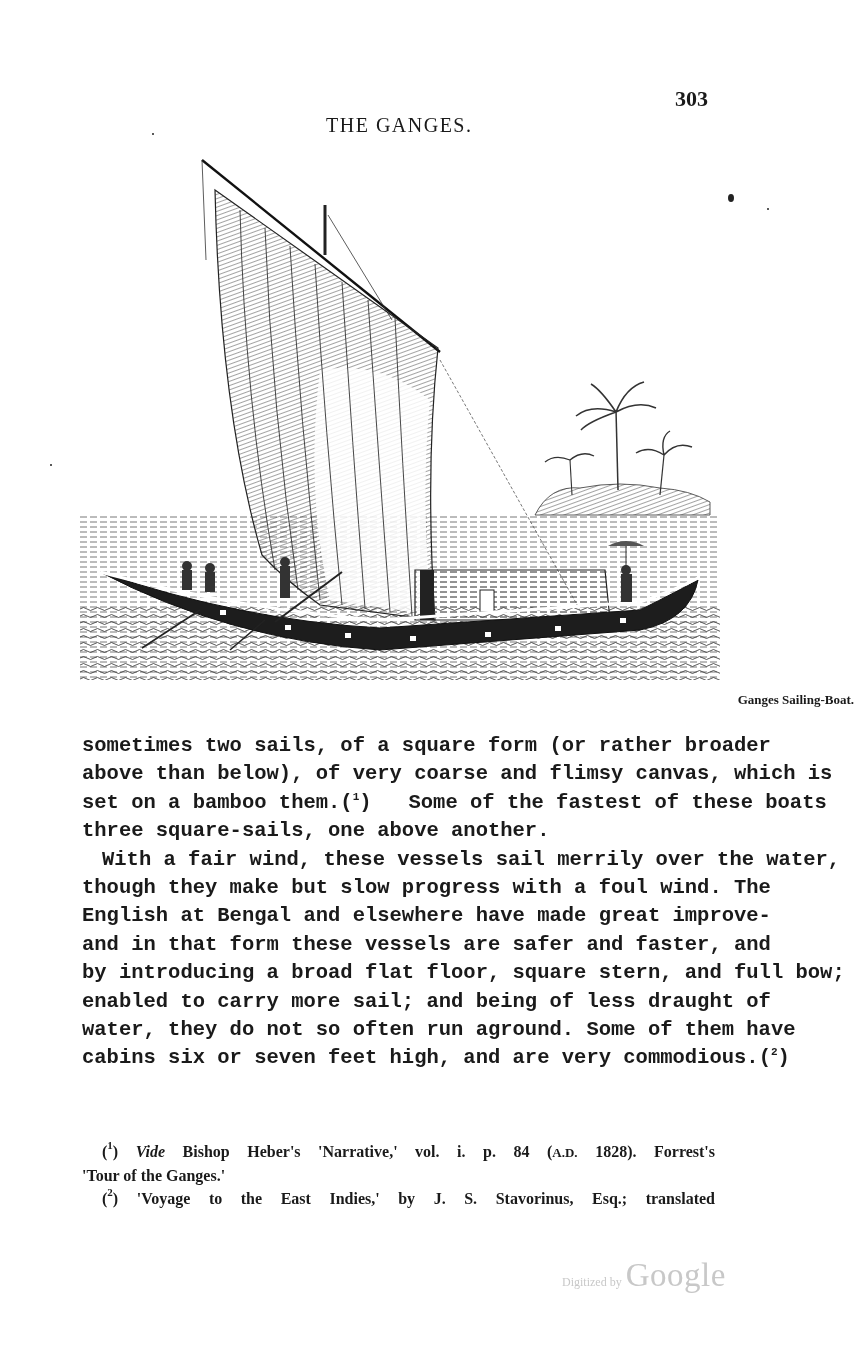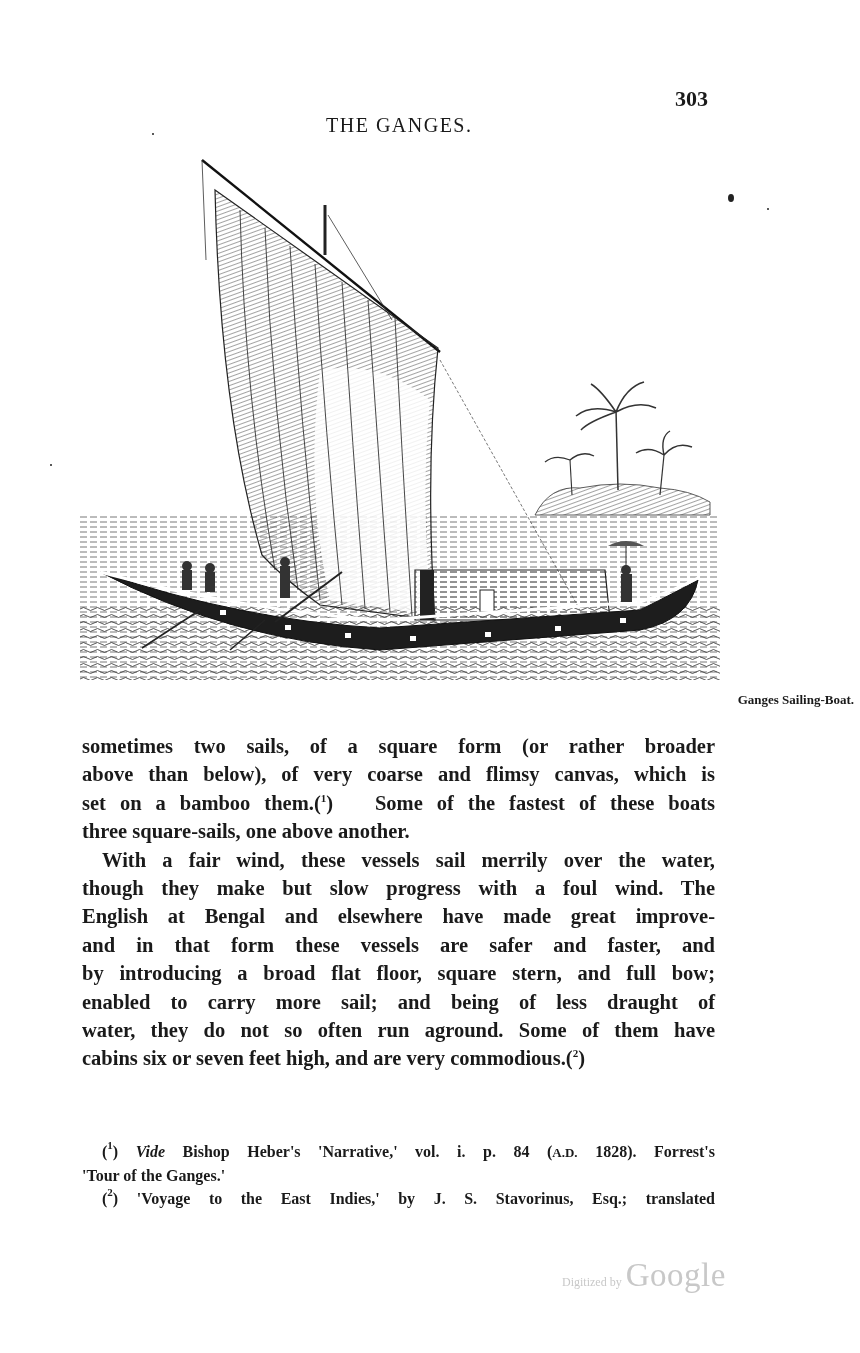--- a/index.html
+++ b/index.html
@@ -7,21 +7,21 @@
          font-family: "Liberation Serif", "DejaVu Serif", serif; color: #1a1a1a; }
   .header { position: absolute; top: 86px; left: 0; width: 860px; height: 30px; }
   .running-title { position: absolute; left: 326px; top: 0; font-size: 20px; letter-spacing: 1.5px; margin-top: 28px; }
   .page-number { position: absolute; left: 675px; top: 0; font-size: 22px; font-weight: bold; }
   .figure { position: absolute; left: 80px; top: 150px; width: 640px; height: 530px; }
   .figure svg { width: 640px; height: 530px; display: block; }
   .caption { position: absolute; top: 692px; left: 0; width: 860px; text-align: right;
              font-size: 13px; font-weight: bold; padding-left: 14px; }
   .caption span { position: relative; left: -20px; }
   .body-text { position: absolute; left: 82px; top: 732px; width: 633px; font-size: 20.5px;
-               line-height: 28.4px; font-weight: bold; text-align: justify; }
+               line-height: 28.4px; font-weight: bold; text-align: justify; font-family: Liberation Mono, monospace; }
   .body-text p { margin: 0; }
   .body-text .line { display: block; text-align: justify; text-align-last: justify; white-space: nowrap; }
   .body-text .line.last { text-align-last: left; }
   .indent { padding-left: 20px; }
   sup { font-size: 11px; vertical-align: 8px; line-height: 0; }
   .footnotes { position: absolute; left: 82px; top: 1140px; width: 633px; font-size: 16px;
                line-height: 23px; font-weight: bold; }
   .footnotes .line { display: block; white-space: nowrap; text-align: justify; text-align-last: justify; }
   .footnotes .line.last { text-align-last: left; }
   .fn-indent { padding-left: 20px; }

